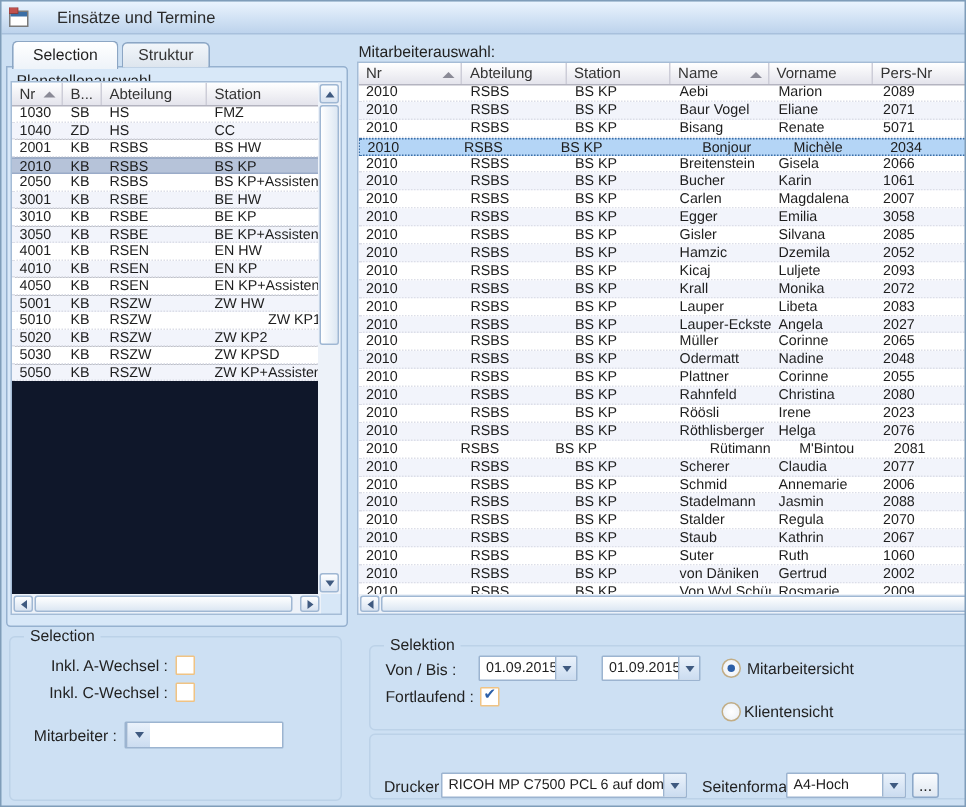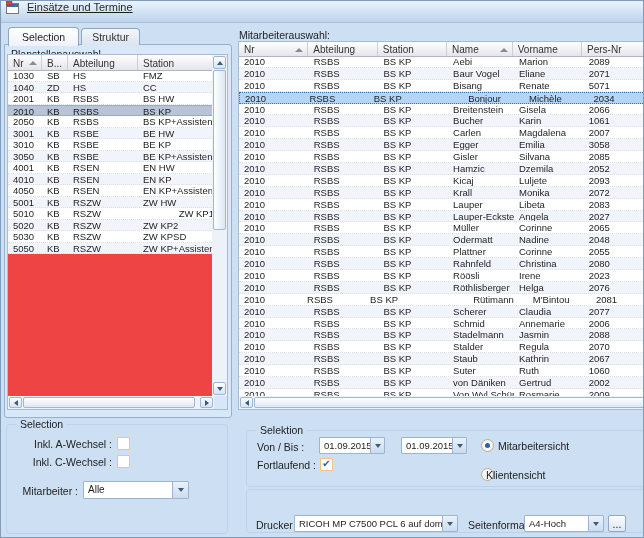--- a/index.html
+++ b/index.html
@@ -8,23 +8,22 @@
     background:#cde0f3;
     font-family:"Liberation Sans",sans-serif;
     font-size:10.5px;color:#1e1e1e;
   }
   .frame{position:absolute;inset:0;border:1px solid #7f9db9;pointer-events:none;z-index:99;}
 
   
   .titlebar{
     position:absolute;left:1px;top:1px;right:0;height:21px;
     background:linear-gradient(#eaf4fe,#bdd3ec);
-    display:flex;align-items:flex-start;padding-left:5px;gap:7px;
+    display:flex;align-items:center;padding-left:5px;gap:18px;
     border-bottom:1px solid #a8c0dc;
-    text-decoration:underline;
   }
   .titlebar .title{font-size:11px;color:#2a2a2a;}
 
   
   .tabs{position:absolute;left:8px;top:26px;z-index:3;display:flex;align-items:flex-end;}
   .tab{
     border:1px solid #8ca6c4;border-bottom:none;border-radius:4px 4px 0 0;
     padding:3px 13px 3px 13px;font-size:10.5px;
   }
   .tab.active{background:linear-gradient(#ffffff,#eef3f9);position:relative;top:1px;z-index:4;}
@@ -142,21 +141,21 @@
       <div class="hcell" style="width: 26px;">
         <span>B...</span>
       </div>
       <div class="hcell" style="width: 70px;">
         <span>Abteilung</span>
       </div>
       <div class="hcell" style="width: 76px;">
         <span>Station</span>
       </div>
     </div>
-  <div class="gbody" id="left-body" style="top:15px;width:206px;height:328px;background:#ef4444;">
+  <div class="gbody" id="left-body" style="top:15px;width:206px;height:328px;background:#0f172a;">
       <div class="trow norm" style="height: 11.5px;">
         <div class="tcell" style="width: 34px;">1030</div>
         <div class="tcell" style="width: 26px;">SB</div>
         <div class="tcell" style="width: 70px;">HS</div>
         <div class="tcell" style="width: 76px;">FMZ</div>
       </div>
       <div class="trow alt" style="height: 11.5px;">
         <div class="tcell" style="width: 34px;">1040</div>
         <div class="tcell" style="width: 26px;">ZD</div>
         <div class="tcell" style="width: 70px;">HS</div>
@@ -537,21 +536,20 @@
 </div>
 
 <div class="groupbox" style="left:6px;top:424px;width:222px;height:110px;">
   <div class="gb-title">Selection</div>
   <div class="lbl" style="left:0;width:105px;top:13px;text-align:right;">Inkl. A-Wechsel :</div>
   <div class="checkbox" id="cb-a" style="left:110px;top:12px;"></div>
   <div class="lbl" style="left:0;width:105px;top:31px;text-align:right;">Inkl. C-Wechsel :</div>
   <div class="checkbox" id="cb-c" style="left:110px;top:30px;"></div>
   <div class="lbl" style="left:0;width:71px;top:60px;text-align:right;">Mitarbeiter :</div>
   <div class="combo" style="left:76px;top:56px;width:106px;">
-    <div class="val">Alle</div>
     <div class="drop">
         <span class="tri down"></span>
       </div>
   </div>
 </div>
 
 <div class="groupbox" style="left:246px;top:430px;width:410px;height:57px;">
   <div class="gb-title">Selektion</div>
   <div class="lbl" style="left:10px;top:10px;">Von / Bis :</div>
   <div class="combo" style="left:72px;top:6px;width:66px;height:17px;">
@@ -568,21 +566,21 @@
   </div>
   <div class="radio on" id="radio-mit" style="left:234px;top:8px;">
       <span class="dot"></span>
     </div>
   <div class="lbl" style="left:251px;top:9px;">Mitarbeitersicht</div>
   <div class="lbl" style="left:10px;top:28px;">Fortlaufend :</div>
   <div class="checkbox checked" id="cb-fort" style="left:73px;top:27px;">
       <span class="mark">✔</span>
     </div>
   <div class="radio" id="radio-kli" style="left:234px;top:37px;"></div>
-  <div class="lbl" style="left:239px;top:38px;">Klientensicht</div>
+  <div class="lbl" style="left:249px;top:38px;">Klientensicht</div>
 </div>
 <div class="clip-text" style="left:610px;top:435px;">nur Ter</div>
 <div class="clip-text" style="left:606px;top:449px;">nur Eins</div>
 
 <div class="groupbox" style="left:246px;top:489px;width:410px;height:44px;">
   <div class="lbl" style="left:9px;top:29px;">Drucker :</div>
   <div class="combo" style="left:47px;top:25px;width:164px;height:17px;">
     <div class="val" style="font-size:9.5px;">RICOH MP C7500 PCL 6 auf domissrv01 (um</div>
     <div class="drop" style="width:14px;">
         <span class="tri down"></span>

